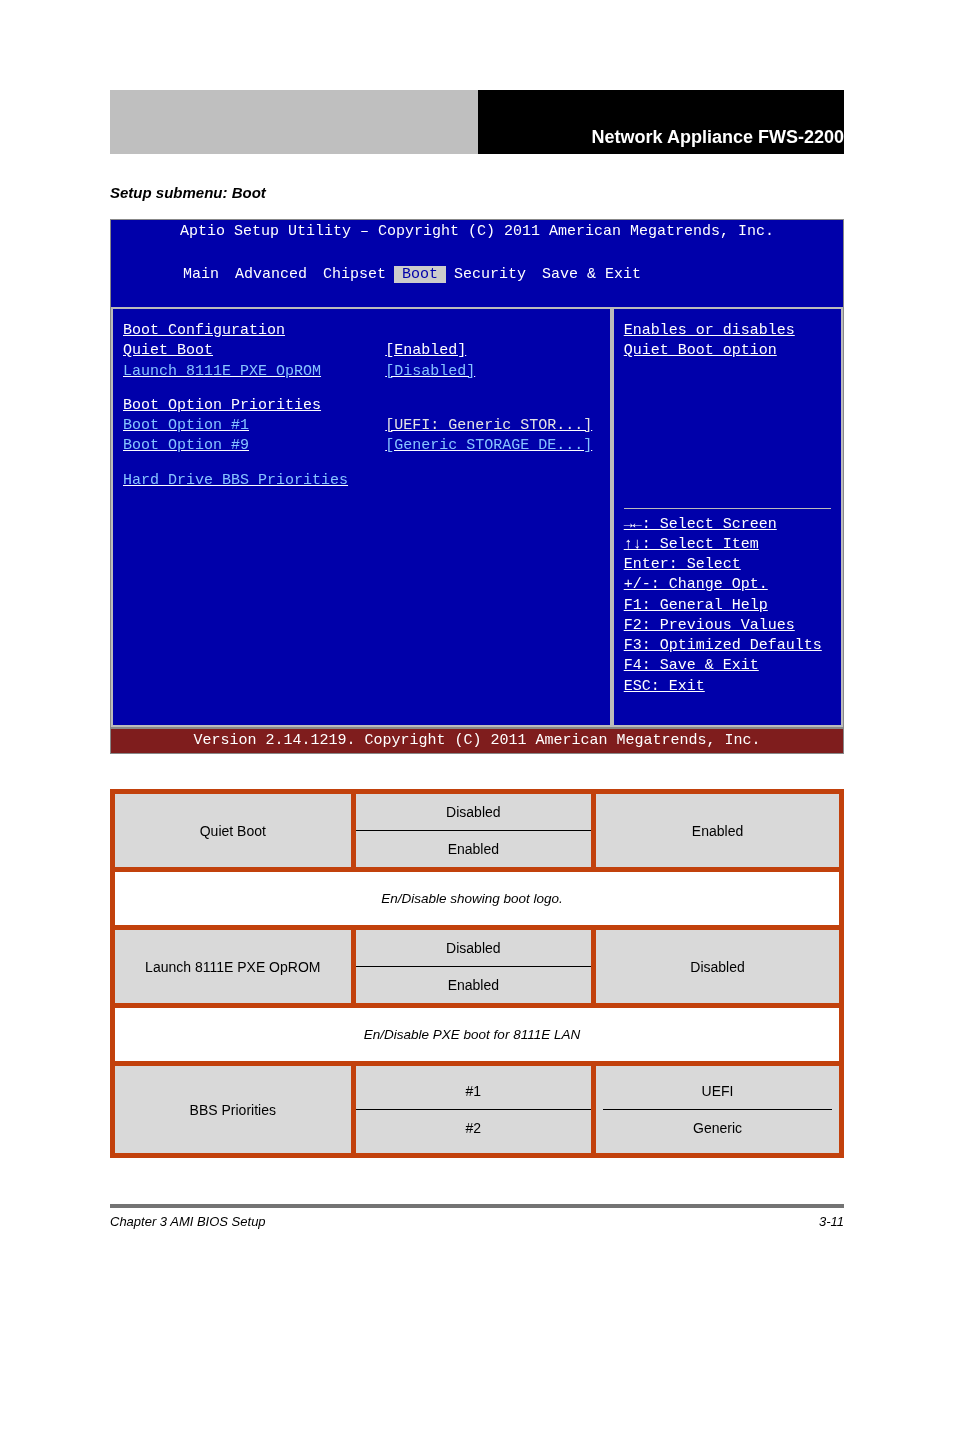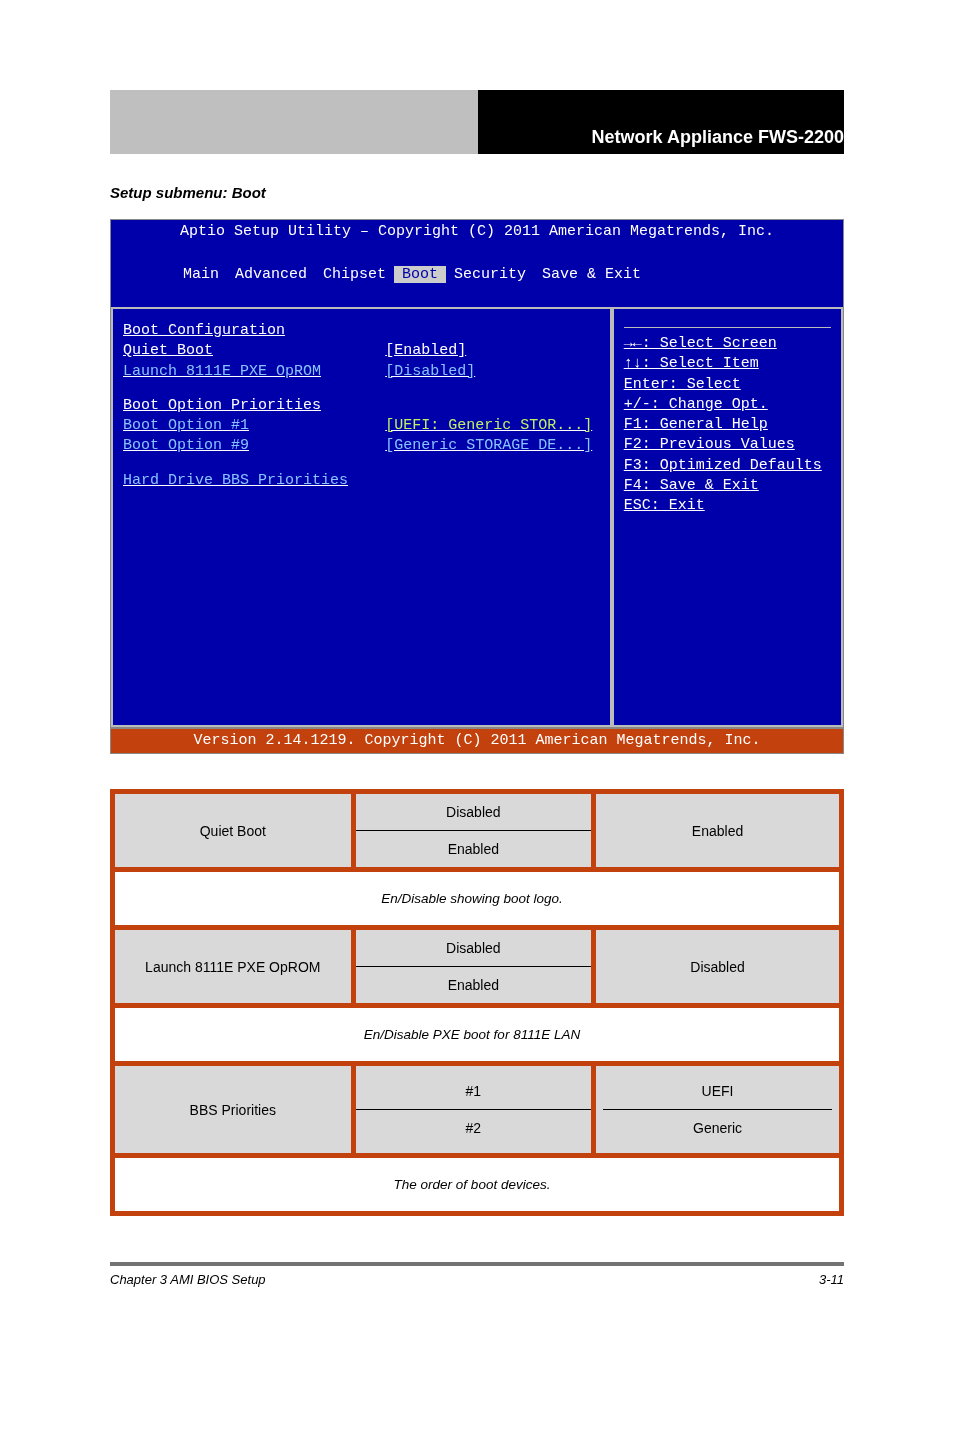--- a/index.html
+++ b/index.html
@@ -88,21 +88,21 @@
     flex-direction: column;
   }
   .bios-right .help-top { flex: 0 0 auto; padding-bottom: 140px; }
   .bios-hr { border-top: 1px solid #bbb; margin: 6px 0; }
   .row { display: flex; }
   .row .label { flex: 1.1; white-space: nowrap; overflow: hidden; }
   .row .value { flex: 0.9; color: #fff; }
   .highlight-label { color: #fff; }
   .submenu { color: #88c4ff; cursor: pointer; }
   .bios-footer {
-    background: #c2410c;
+    background: #7f1d1d;
     color: #fff;
     text-align: center;
     padding: 2px 0;
     border-top: 2px solid #888;
   }
 
   
   .opts-table {
     width: 100%;
     border-collapse: collapse;
@@ -175,30 +175,31 @@
           <div class="value">[Enabled]</div>
         </div>
         <div class="row submenu">
           <div class="label">Launch 8111E PXE OpROM</div>
           <div class="value" style="color:#88c4ff">[Disabled]</div>
         </div>
         <div style="height:14px"></div>
         <div>Boot Option Priorities</div>
         <div class="row submenu">
           <div class="label">Boot Option #1</div>
-          <div class="value" style="color:#bef264">[UEFI: Generic STOR...]</div>
+          <div class="value" style="color:#e5e5e5">[UEFI: Generic STOR...]</div>
         </div>
         <div class="row submenu">
           <div class="label">Boot Option #9</div>
           <div class="value" style="color:#88c4ff">[Generic STORAGE DE...]</div>
         </div>
         <div style="height:14px"></div>
         <div class="submenu">Hard Drive BBS Priorities</div>
       </div>
       <div class="bios-pane bios-right">
+        <div class="help-top">Enables or disables Quiet Boot option</div>
         <div class="bios-hr"></div>
         <div>→←: Select Screen</div>
         <div>↑↓: Select Item</div>
         <div>Enter: Select</div>
         <div>+/-: Change Opt.</div>
         <div>F1: General Help</div>
         <div>F2: Previous Values</div>
         <div>F3: Optimized Defaults</div>
         <div>F4: Save &amp; Exit</div>
         <div>ESC: Exit</div>
@@ -243,23 +244,20 @@
           <div>#2</div>
         </div>
       </td>
       <td class="default" style="padding:7px">
         <div class="stacked">
           <div>UEFI</div>
           <div>Generic</div>
         </div>
       </td>
     </tr>
-    <tr class="desc-row">
-      <td colspan="3">The order of boot devices.</td>
-    </tr>
   </tbody>
     </table>
 
   <div class="page-footer">
     <div class="l">Chapter 3 AMI BIOS Setup</div>
     <div class="r">3-11</div>
   </div>
 
 </div>
 

